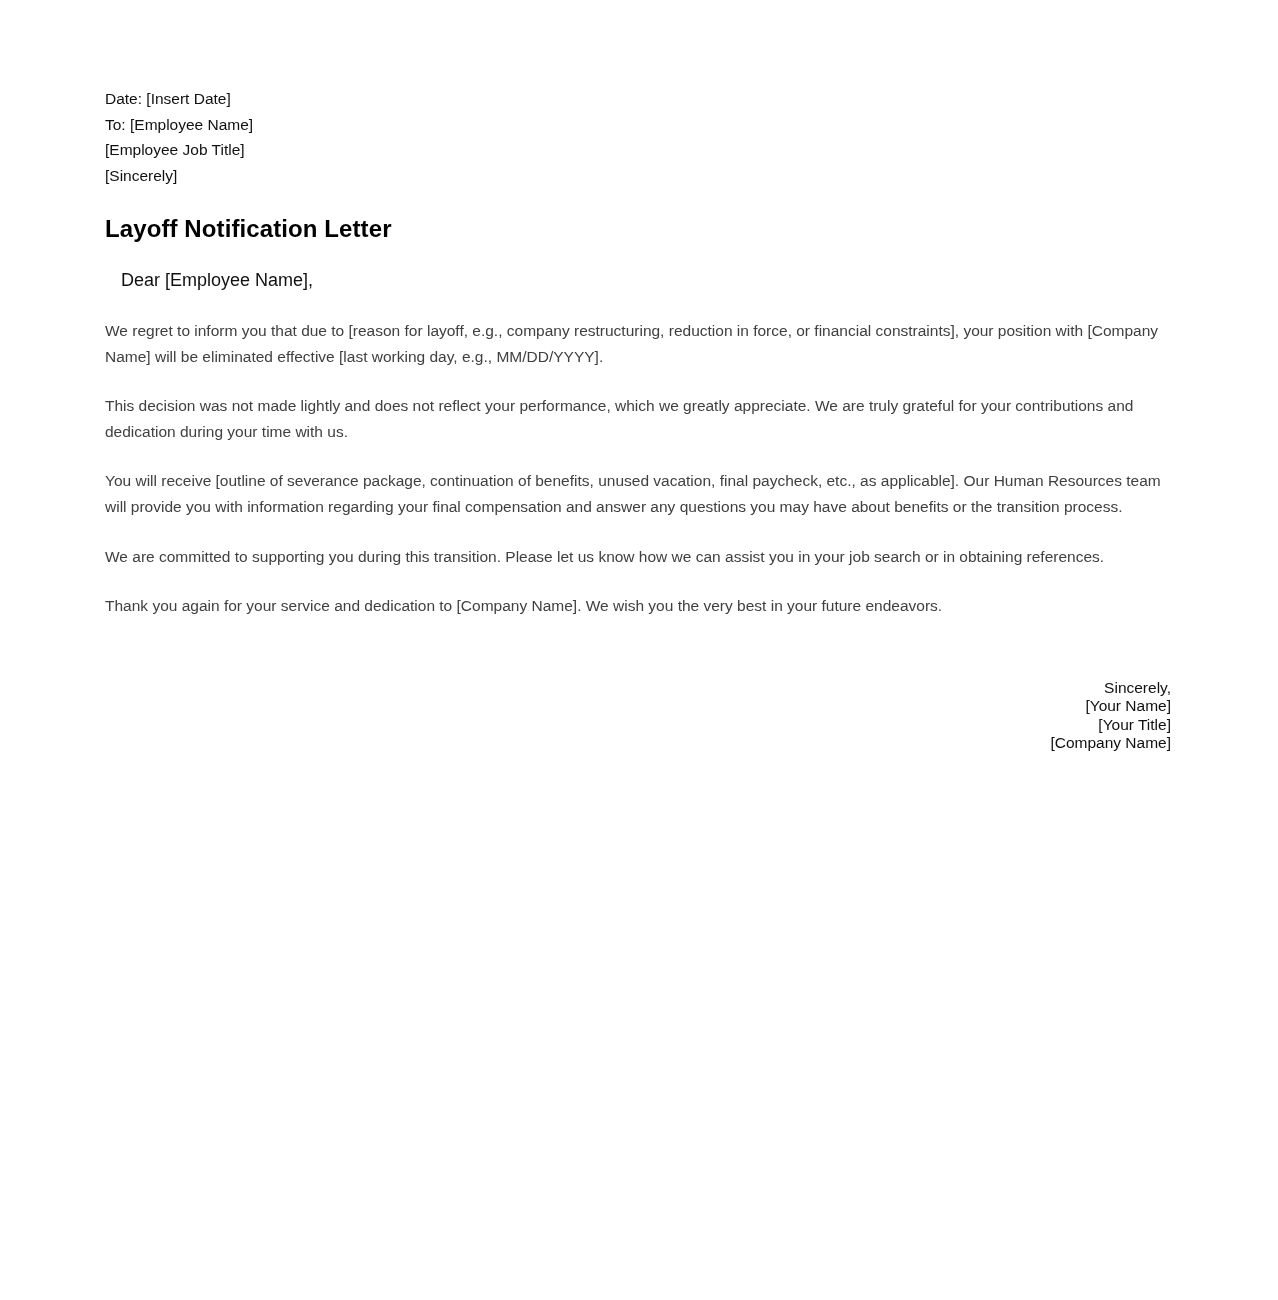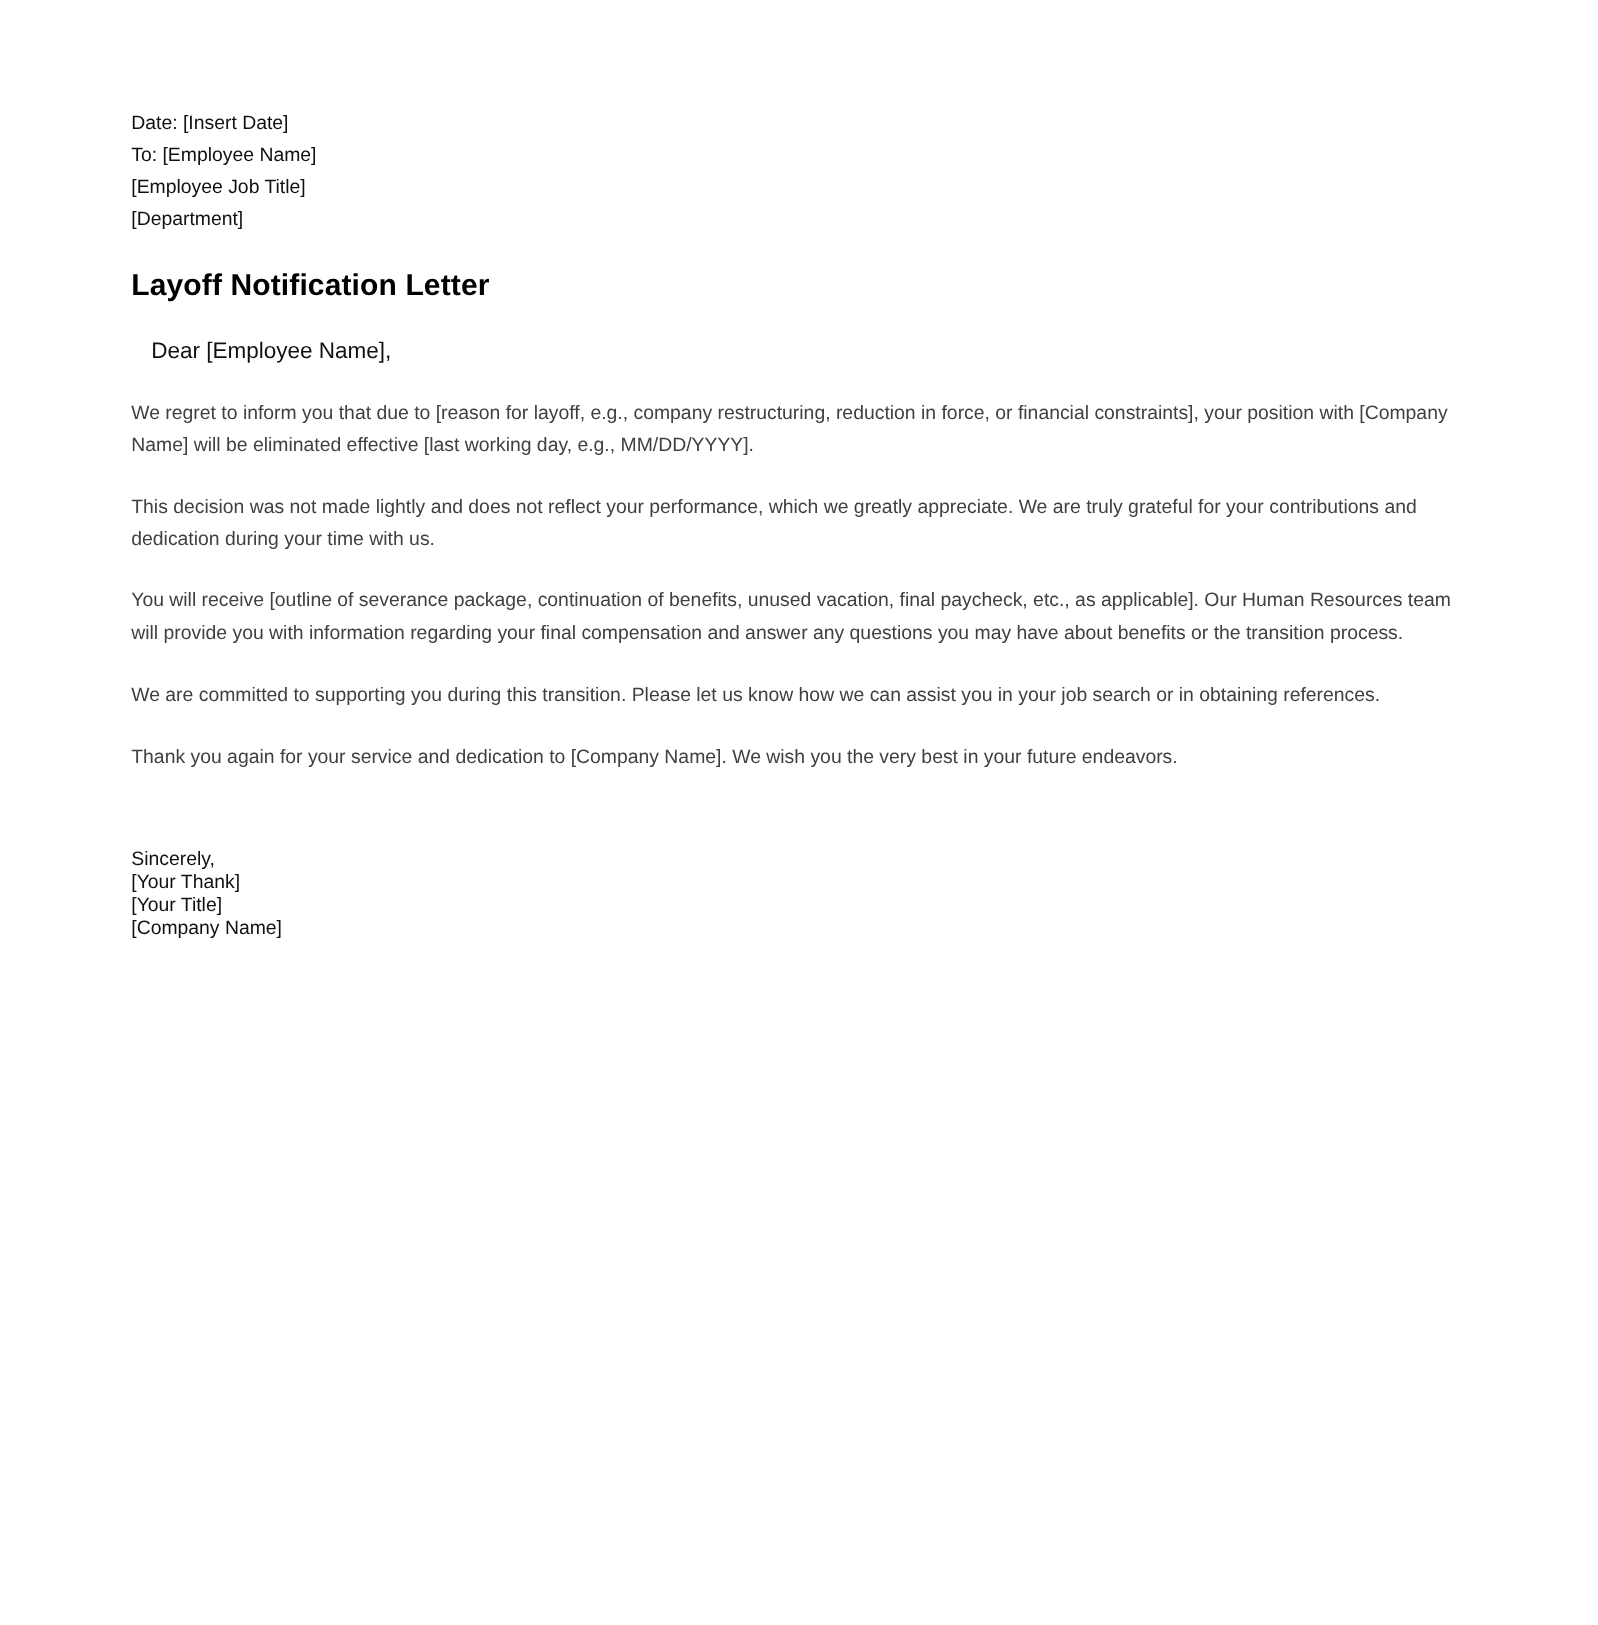--- a/index.html
+++ b/index.html
@@ -58,46 +58,47 @@
     text-align: left;
   }
   .sign-block {
     margin: 60px 0 0 0;
   }
   .sign-line {
     font-size: 15.5px;
     line-height: 18.5px;
     color: #111111;
     white-space: pre;
+    text-align: right;
   }
 </style>
 </head>
 <body>
 
 <div class="page">
   <div class="doc">
 
     <div class="meta-block">
       <div class="meta-line">Date: [Insert Date]</div>
       <div class="meta-line">To: [Employee Name]</div>
       <div class="meta-line">[Employee Job Title]</div>
-      <div class="meta-line">[Department]</div>
+      <div class="meta-line">[Sincerely]</div>
     </div>
 
     <h1 class="doc-title">Layoff Notification Letter</h1>
 
     <p class="salutation">Dear [Employee Name],</p>
 
     <p class="body-para">We regret to inform you that due to [reason for layoff, e.g., company restructuring, reduction in force, or financial constraints], your position with [Company Name] will be eliminated effective [last working day, e.g., MM/DD/YYYY].</p>
     <p class="body-para">This decision was not made lightly and does not reflect your performance, which we greatly appreciate. We are truly grateful for your contributions and dedication during your time with us.</p>
     <p class="body-para">You will receive [outline of severance package, continuation of benefits, unused vacation, final paycheck, etc., as applicable]. Our Human Resources team will provide you with information regarding your final compensation and answer any questions you may have about benefits or the transition process.</p>
     <p class="body-para">We are committed to supporting you during this transition. Please let us know how we can assist you in your job search or in obtaining references.</p>
     <p class="body-para">Thank you again for your service and dedication to [Company Name]. We wish you the very best in your future endeavors.</p>
 
     <div class="sign-block">
       <div class="sign-line">Sincerely,</div>
-      <div class="sign-line">[Your Thank]</div>
+      <div class="sign-line">[Your Name]</div>
       <div class="sign-line">[Your Title]</div>
       <div class="sign-line">[Company Name]</div>
     </div>
 
   </div>
 </div>
 
 </body></html>

